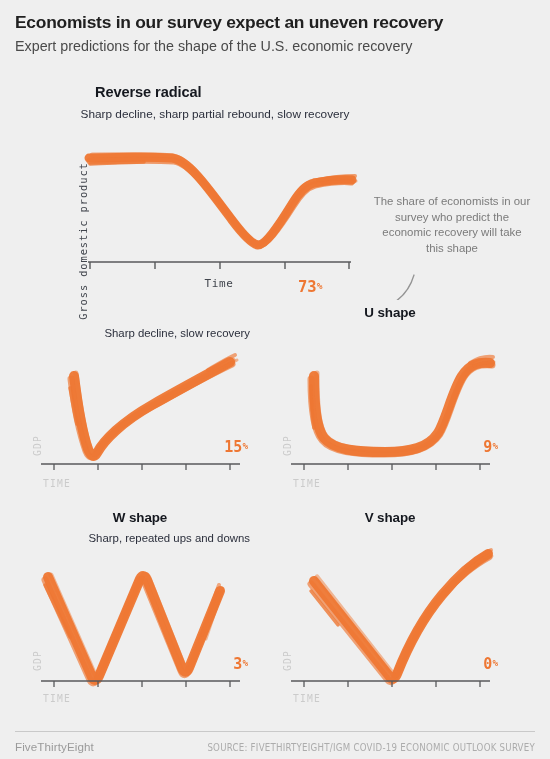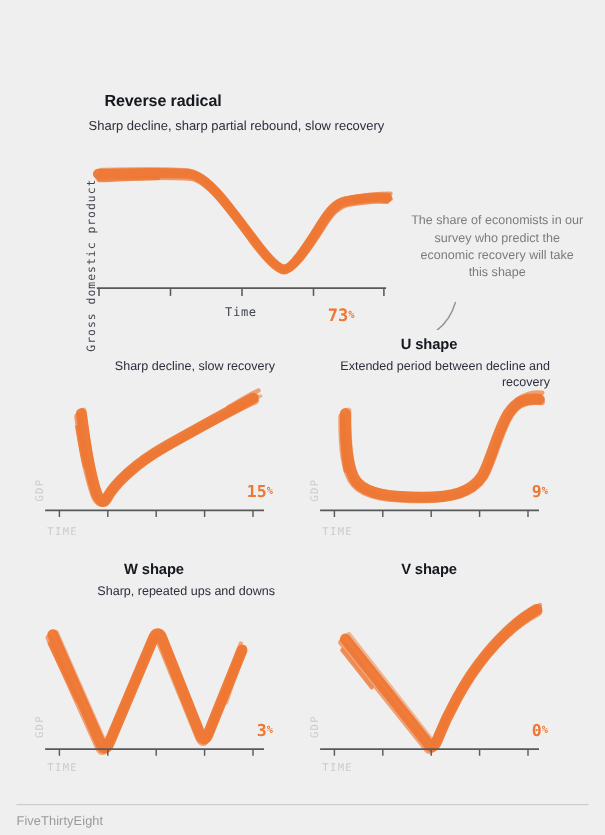--- a/index.html
+++ b/index.html
@@ -207,20 +207,24 @@
     font-size: 9.6px;
     color: #acacac;
     letter-spacing: 0.25px;
   }
 </style>
 </head>
 <body>
 
 <div class="page">
 
+  <div class="header">
+    <div class="headline">Economists in our survey expect an uneven recovery</div>
+    <div class="subhead">Expert predictions for the shape of the U.S. economic recovery</div>
+  </div>
 
   <div class="hero">
 
     <div class="hero-title">Reverse radical</div>
     <div class="hero-sub">Sharp decline, sharp partial rebound, slow recovery</div>
 
     <div class="hero-ylabel">Gross domestic product</div>
     <div class="hero-xlabel">Time</div>
 
     <svg class="hero-svg" width="550" height="230" viewBox="0 0 550 230">
@@ -284,21 +288,20 @@
         <line x1="200" y1="164" x2="200" y2="170" stroke-width="1.3"></line>
       </g>
     </svg>
     <div class="sm-pct" style="right:32px; top:138px;">
       <span>15</span><span class="sym">%</span>
     </div>
   </div>
 
   <div class="grid-panel p-u">
     <div class="sm-title">U shape</div>
-    <div class="sm-sub">Extended period between decline and recovery</div>
     <div class="sm-ylabel">GDP</div>
     <div class="sm-xlabel">TIME</div>
     <svg class="sm-svg" width="250" height="205" viewBox="0 0 250 205">
       <g fill="none" stroke="#ee7733" stroke-linecap="round" stroke-linejoin="round">
         <path d="M34,76 C34,104 36,128 44,138 C54,150 76,152 105,152 C130,152 148,148 158,133
                  C166,120 172,92 182,76 C190,64 198,62 210,63" stroke-width="10" opacity="0.95"></path>
         <path d="M31,79 C31,106 33,130 42,140 C52,152 75,154 104,154 C131,154 150,149 160,134
                  C168,121 174,93 184,77 C191,66 200,64 212,65" stroke-width="7" opacity="0.68"></path>
         <path d="M37,73 C37,101 38,126 46,136 C56,148 78,150 107,150 C132,150 150,146 160,131
                  C168,118 174,90 184,74 C191,63 200,61 211,62" stroke-width="5" opacity="0.5"></path>
@@ -376,15 +379,16 @@
         <line x1="200" y1="176" x2="200" y2="182" stroke-width="1.3"></line>
       </g>
     </svg>
     <div class="sm-pct" style="right:32px; top:150px;">
       <span>0</span><span class="sym">%</span>
     </div>
   </div>
 
   <div class="footer">
     <div class="brand">FiveThirtyEight</div>
+    <div class="source">SOURCE: FIVETHIRTYEIGHT/IGM COVID-19 ECONOMIC OUTLOOK SURVEY</div>
   </div>
 
 </div>
 
 </body></html>

